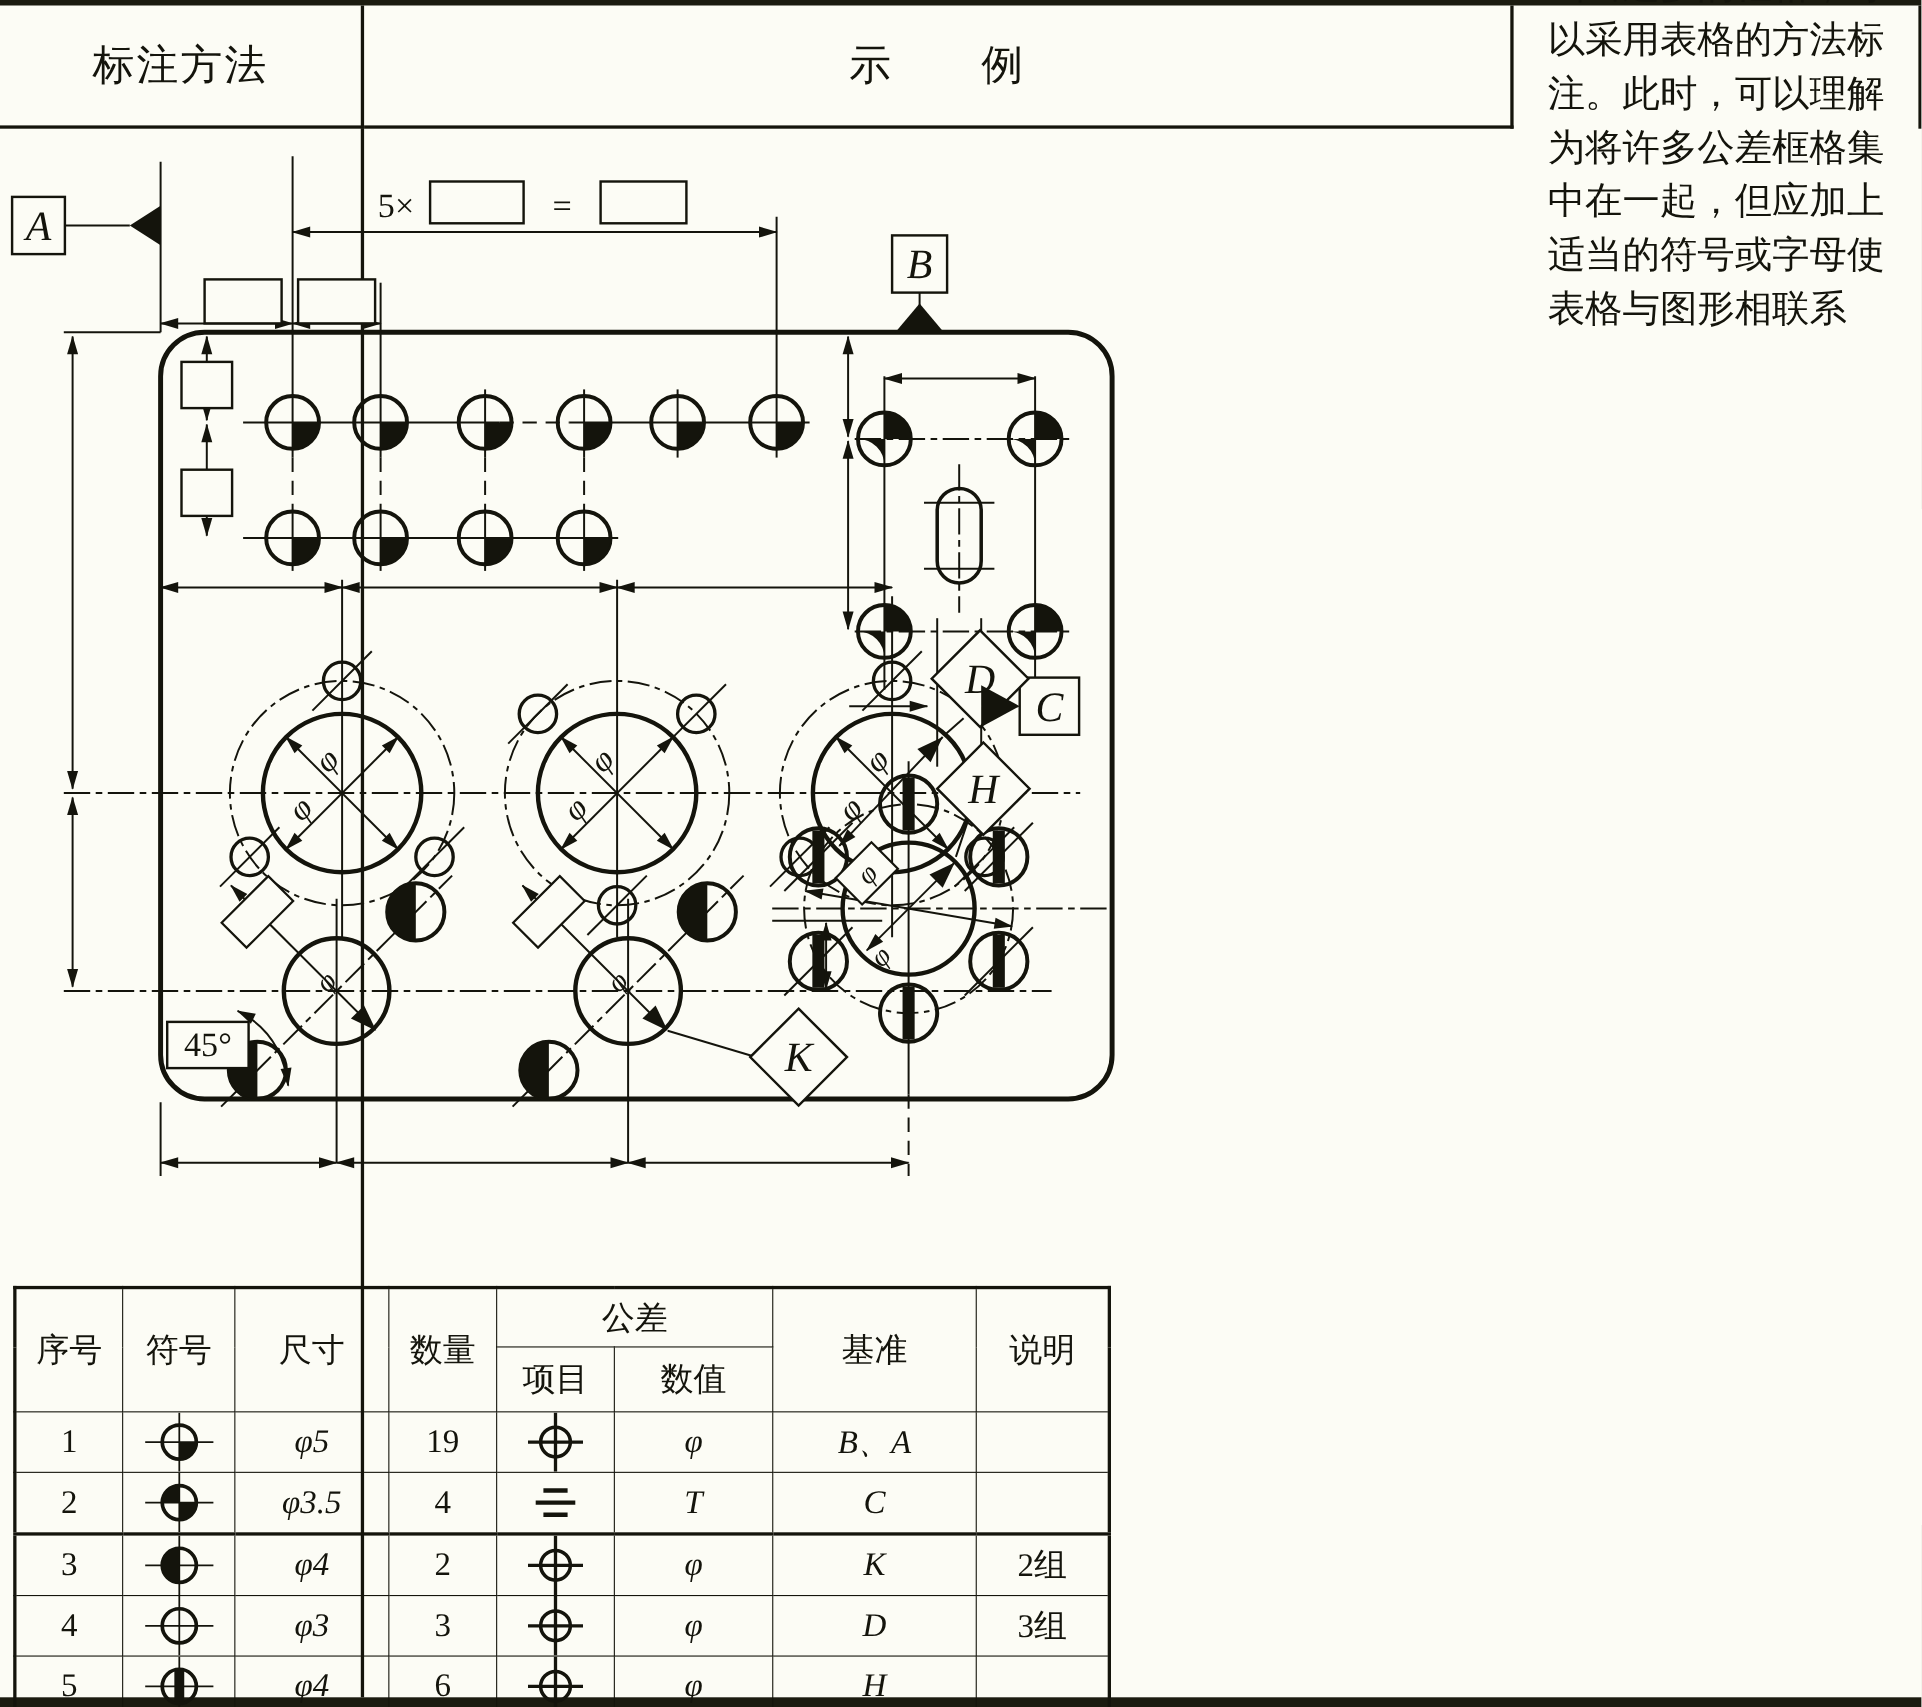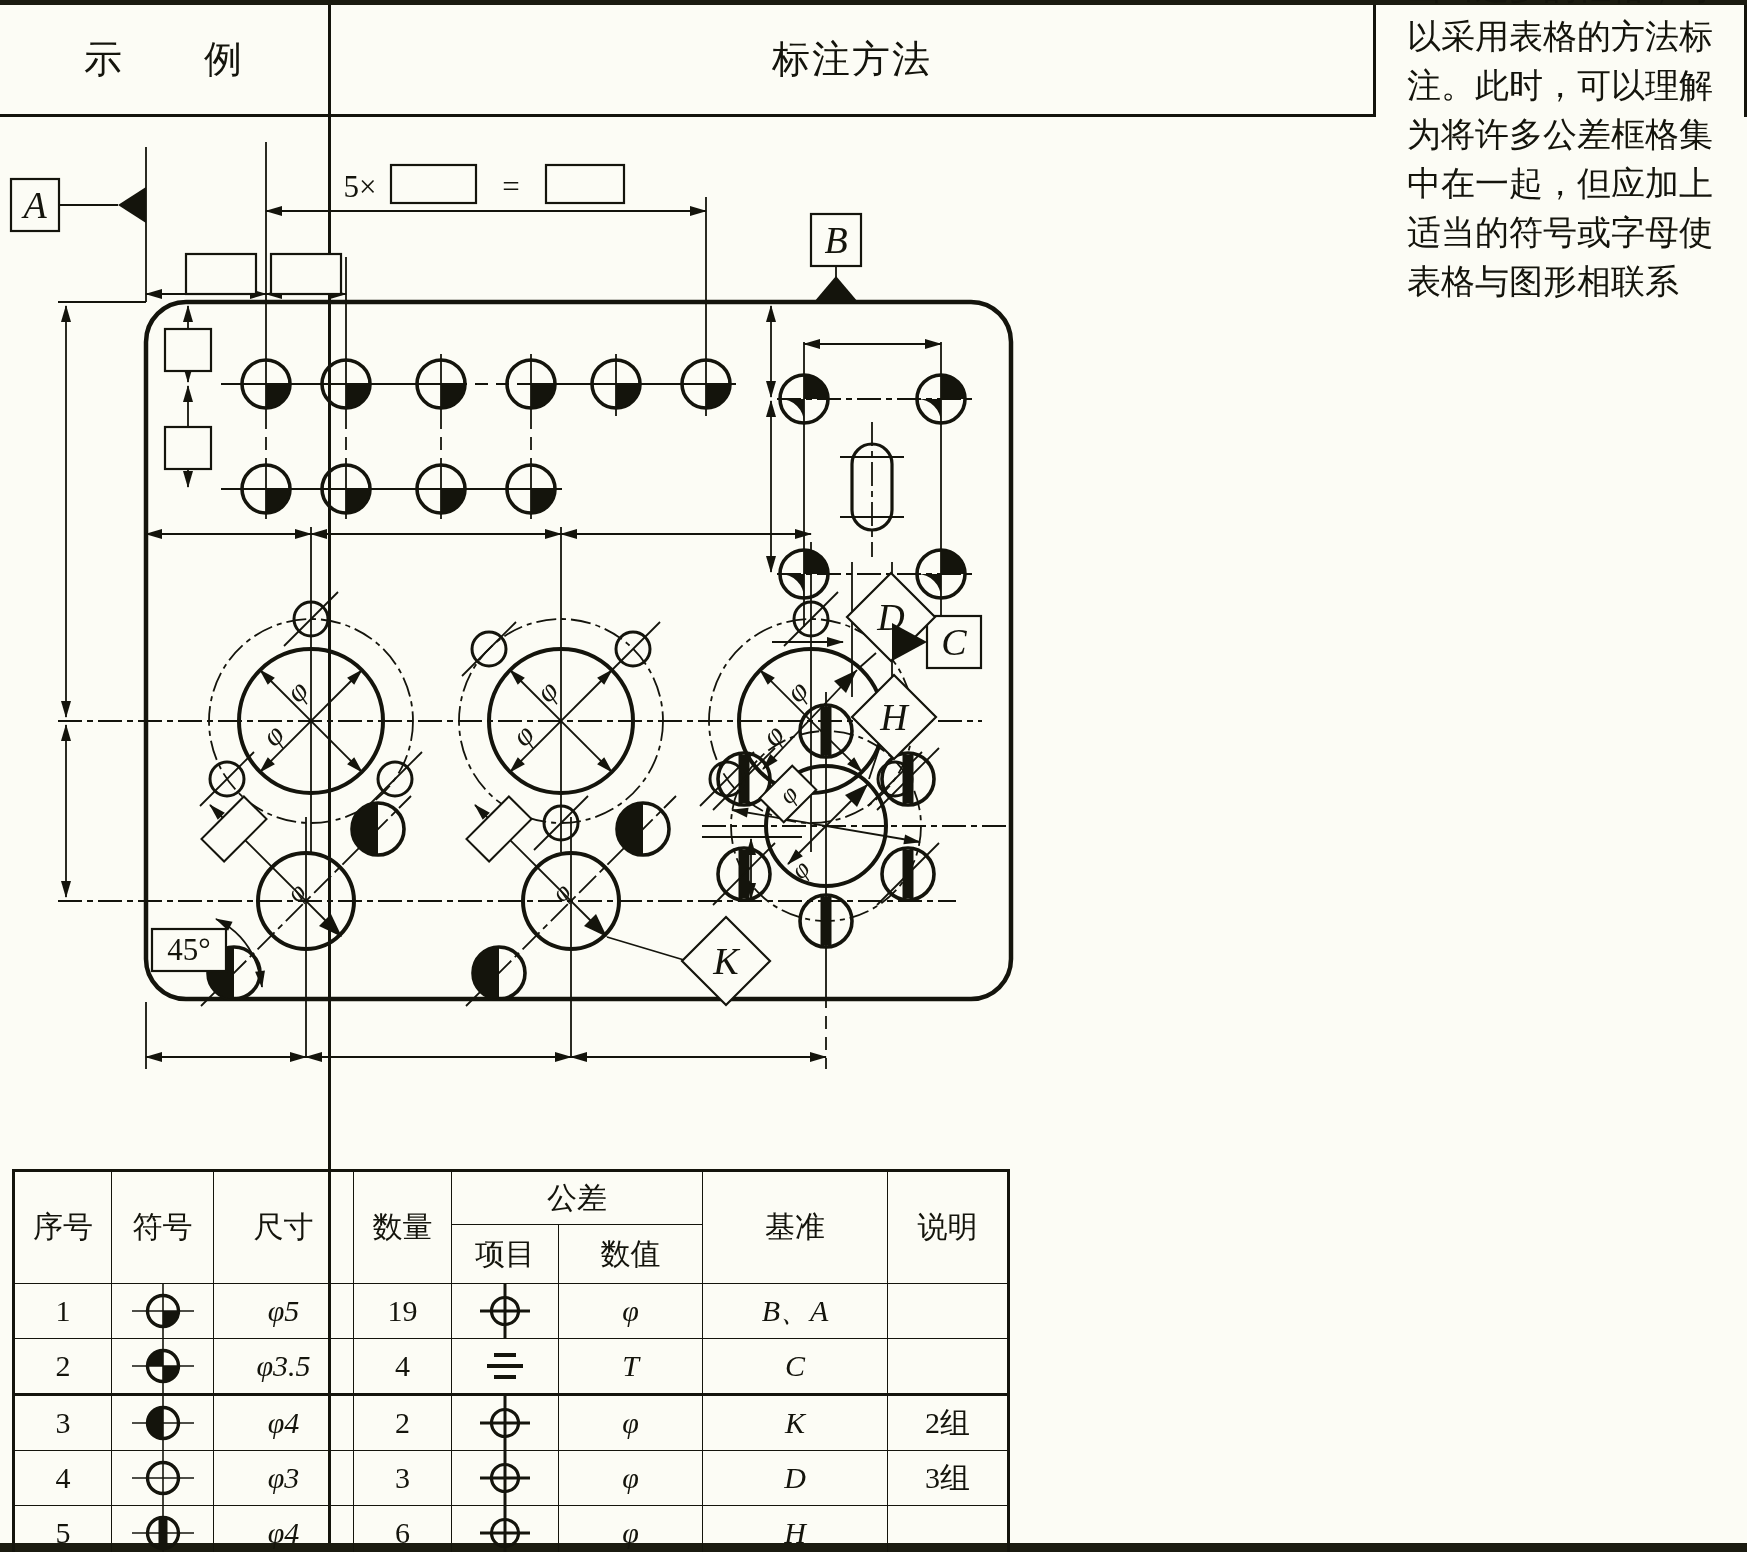--- a/index.html
+++ b/index.html
@@ -34,22 +34,22 @@
 </style>
 </head>
 <body>
 
 <div class="page">
   <div class="band-top"></div>
   <div class="band-bottom"></div>
 
   <div class="grid">
 
+    <div class="hcell vline-r">标注方法</div>
     <div class="hcell vline-r">示　　例</div>
-    <div class="hcell vline-r">标注方法</div>
 
     <div class="method-cell vline-r">
       <p>当被测要素数量较多而分布又较复杂时，为了避免在图中画出过多的框格，可以采用表格的方法标注。此时，可以理解为将许多公差框格集中在一起，但应加上适当的符号或字母使表格与图形相联系</p>
     </div>
 
     <div class="example-cell vline-r">
       <svg id="draw" width="1040" height="1047" viewBox="0 0 1040 1047" style="position:absolute;left:2px;top:0;">
         <defs>
           <marker id="ar" viewBox="0 0 18 14" markerWidth="18" markerHeight="14" refX="17" refY="7" orient="auto-start-reverse" markerUnits="userSpaceOnUse">
             <path d="M18,7 L1,2 L1,12 Z" fill="#14140c"></path>

